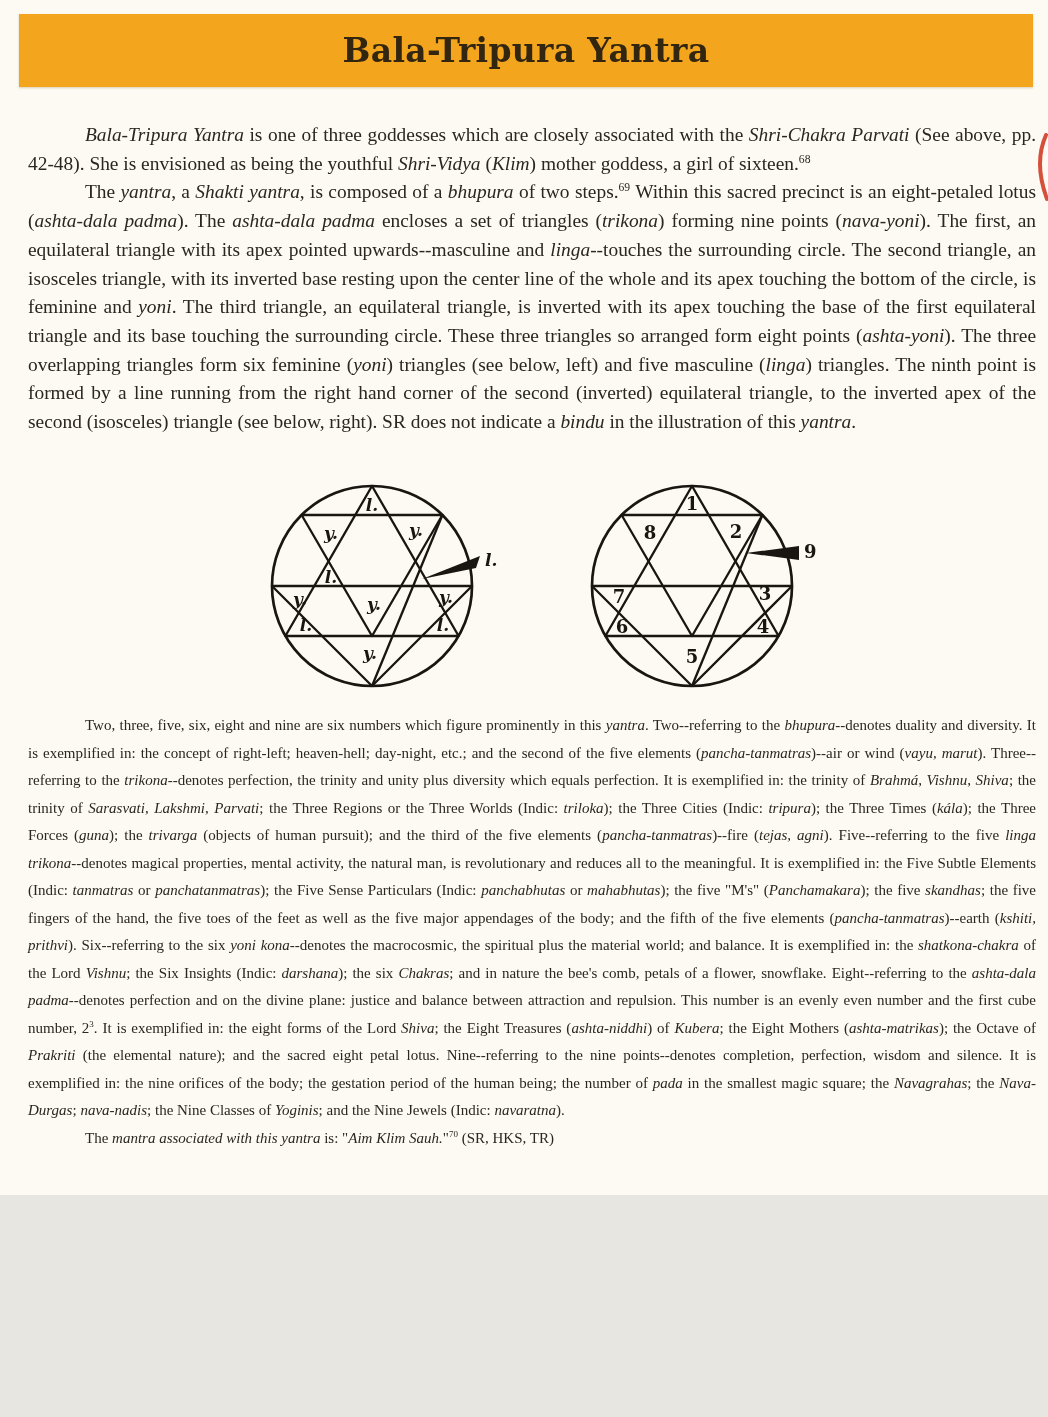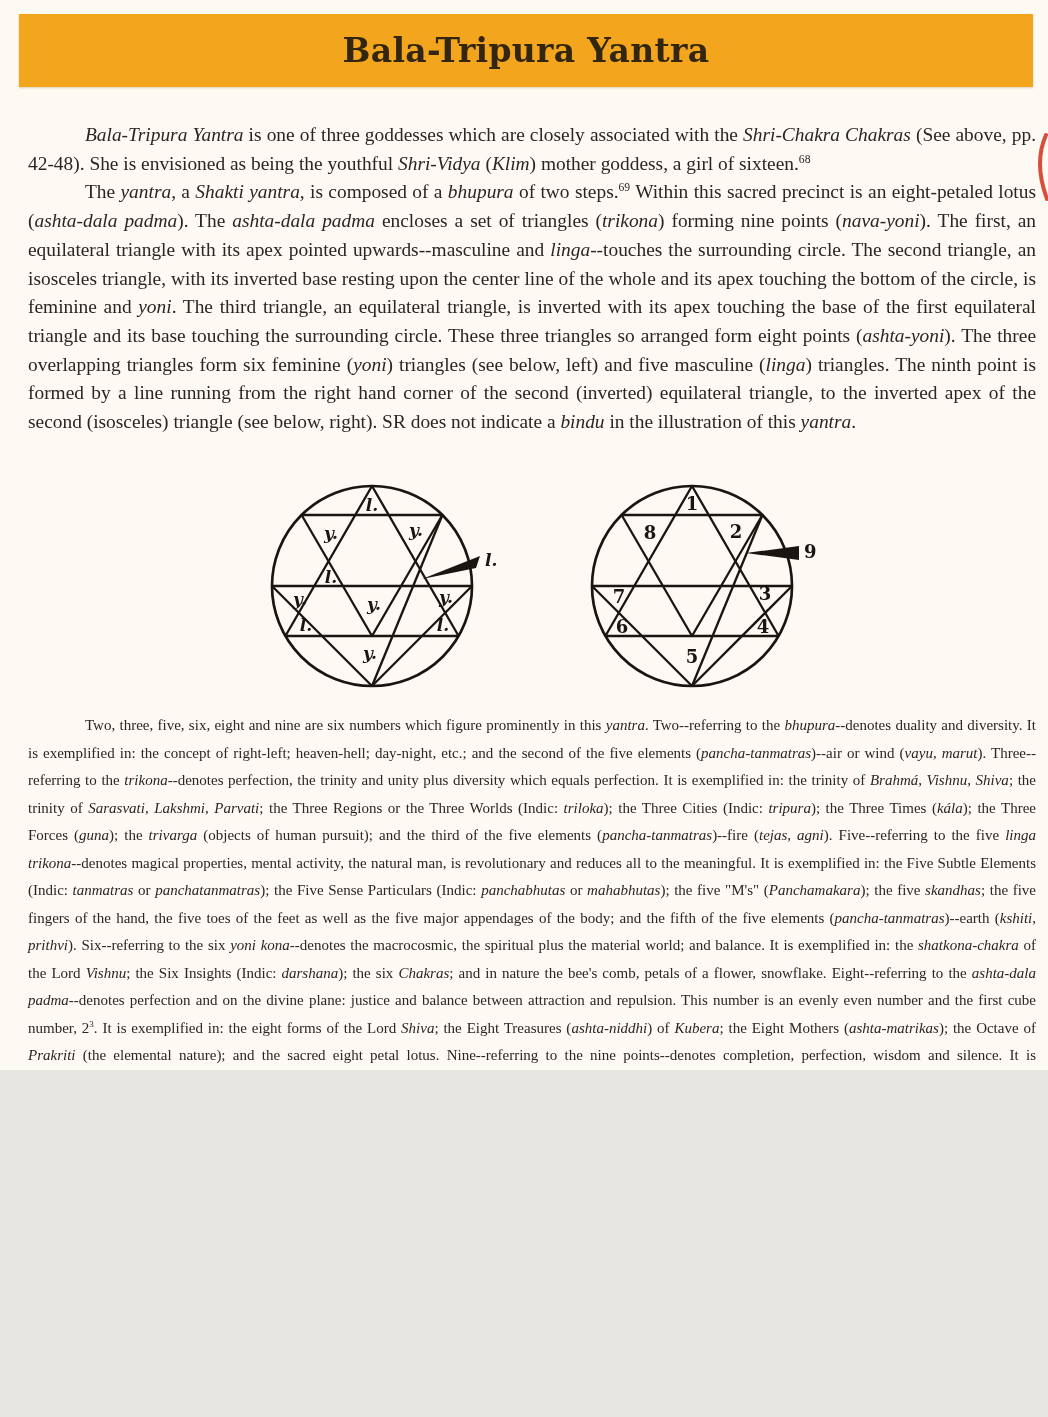--- a/index.html
+++ b/index.html
@@ -1,17 +1,17 @@
 <!DOCTYPE html>
 <html><head>
 <meta charset="utf-8">
 <style>
   html,body { margin:0; padding:0; background:#e8e6e0; }
   .page {
-    position:relative; width:1048px; height:1070px;
+    position:relative; width:1048px; height:1195px;
     background:#fcfaf3;
     font-family:"Liberation Serif", serif;
     color:#2a2620;
     overflow:hidden;
     margin:0 auto;
   }
   .banner {
     position:absolute; left:19px; top:14px; width:1014px; height:73px;
     display:flex; align-items:center; justify-content:center;
     box-shadow:0 1px 2px rgba(120,80,0,0.25);
@@ -43,21 +43,21 @@
 </head>
 <body>
 
 <div class="page" style="background: rgb(252, 250, 243);">
 
   <div class="banner" style="background: rgb(242, 165, 29);">
     <span class="banner-title" style="color: rgb(51, 38, 16);">Bala-Tripura Yantra</span>
   </div>
 
   <div class="tb1">
-    <p><i>Bala-Tripura Yantra</i> is one of three goddesses which are closely associated with the <i>Shri-Chakra Chakras</i> (See above, pp. 42-48). She is envisioned as being the youthful <i>Shri-Vidya</i> (<i>Klim</i>) mother goddess, a girl of sixteen.<sup>68</sup></p>
+    <p><i>Bala-Tripura Yantra</i> is one of three goddesses which are closely associated with the <i>Shri-Chakra Parvati</i> (See above, pp. 42-48). She is envisioned as being the youthful <i>Shri-Vidya</i> (<i>Klim</i>) mother goddess, a girl of sixteen.<sup>68</sup></p>
     <p>The <i>yantra</i>, a <i>Shakti yantra</i>, is composed of a <i>bhupura</i> of two steps.<sup>69</sup> Within this sacred precinct is an eight-petaled lotus (<i>ashta-dala padma</i>). The <i>ashta-dala padma</i> encloses a set of triangles (<i>trikona</i>) forming nine points (<i>nava-yoni</i>). The first, an equilateral triangle with its apex pointed upwards--masculine and <i>linga</i>--touches the surrounding circle. The second triangle, an isosceles triangle, with its inverted base resting upon the center line of the whole and its apex touching the bottom of the circle, is feminine and <i>yoni</i>. The third triangle, an equilateral triangle, is inverted with its apex touching the base of the first equilateral triangle and its base touching the surrounding circle. These three triangles so arranged form eight points (<i>ashta-yoni</i>). The three overlapping triangles form six feminine (<i>yoni</i>) triangles (see below, left) and five masculine (<i>linga</i>) triangles. The ninth point is formed by a line running from the right hand corner of the second (inverted) equilateral triangle, to the inverted apex of the second (isosceles) triangle (see below, right). SR does not indicate a <i>bindu</i> in the illustration of this <i>yantra</i>.</p>
   </div>
 
   <div class="diagram dleft"><svg viewBox="-126 -126 252 252" width="252" height="252">
         <circle stroke="#191511" stroke-width="2.7" fill="none" stroke-linejoin="round" cx="0" cy="0" r="100"></circle>
         <polygon stroke="#191511" stroke-width="2.3" fill="none" stroke-linejoin="round" points="0,-100 -86.6,50 86.6,50"></polygon>
         <polygon stroke="#191511" stroke-width="2.3" fill="none" stroke-linejoin="round" points="-70.4,-71 70.4,-71 0,50"></polygon>
         <line stroke="#191511" stroke-width="2.3" fill="none" stroke-linejoin="round" x1="-100" y1="0" x2="100" y2="0"></line>
         <line stroke="#191511" stroke-width="2.3" fill="none" stroke-linejoin="round" x1="-100" y1="0" x2="0" y2="100"></line>
         <line stroke="#191511" stroke-width="2.3" fill="none" stroke-linejoin="round" x1="100" y1="0" x2="0" y2="100"></line>
@@ -90,20 +90,21 @@
         <text text-anchor="middle" font-family="&quot;DejaVu Serif&quot;, serif" font-weight="bold" font-size="18" fill="#191511" x="-73" y="17">7</text>
         <text text-anchor="middle" font-family="&quot;DejaVu Serif&quot;, serif" font-weight="bold" font-size="18" fill="#191511" x="73" y="14">3</text>
         <text text-anchor="middle" font-family="&quot;DejaVu Serif&quot;, serif" font-weight="bold" font-size="18" fill="#191511" x="-70" y="47">6</text>
         <text text-anchor="middle" font-family="&quot;DejaVu Serif&quot;, serif" font-weight="bold" font-size="18" fill="#191511" x="71" y="47">4</text>
         <text text-anchor="middle" font-family="&quot;DejaVu Serif&quot;, serif" font-weight="bold" font-size="18" fill="#191511" x="0" y="77">5</text>
         <text text-anchor="start" font-family="&quot;DejaVu Serif&quot;, serif" font-weight="bold" font-size="18" fill="#191511" x="112" y="-28">9</text>
       </svg></div>
 
   <div class="tb2">
     <p>Two, three, five, six, eight and nine are six numbers which figure prominently in this <i>yantra</i>. Two--referring to the <i>bhupura</i>--denotes duality and diversity. It is exemplified in: the concept of right-left; heaven-hell; day-night, etc.; and the second of the five elements (<i>pancha-tanmatras</i>)--air or wind (<i>vayu, marut</i>). Three--referring to the <i>trikona</i>--denotes perfection, the trinity and unity plus diversity which equals perfection. It is exemplified in: the trinity of <i>Brahmá</i>, <i>Vishnu</i>, <i>Shiva</i>; the trinity of <i>Sarasvati</i>, <i>Lakshmi</i>, <i>Parvati</i>; the Three Regions or the Three Worlds (Indic: <i>triloka</i>); the Three Cities (Indic: <i>tripura</i>); the Three Times (<i>kála</i>); the Three Forces (<i>guna</i>); the <i>trivarga</i> (objects of human pursuit); and the third of the five elements (<i>pancha-tanmatras</i>)--fire (<i>tejas, agni</i>). Five--referring to the five <i>linga trikona</i>--denotes magical properties, mental activity, the natural man, is revolutionary and reduces all to the meaningful. It is exemplified in: the Five Subtle Elements (Indic: <i>tanmatras</i> or <i>panchatanmatras</i>); the Five Sense Particulars (Indic: <i>panchabhutas</i> or <i>mahabhutas</i>); the five "M's" (<i>Panchamakara</i>); the five <i>skandhas</i>; the five fingers of the hand, the five toes of the feet as well as the five major appendages of the body; and the fifth of the five elements (<i>pancha-tanmatras</i>)--earth (<i>kshiti, prithvi</i>). Six--referring to the six <i>yoni kona</i>--denotes the macrocosmic, the spiritual plus the material world; and balance. It is exemplified in: the <i>shatkona-chakra</i> of the Lord <i>Vishnu</i>; the Six Insights (Indic: <i>darshana</i>); the six <i>Chakras</i>; and in nature the bee's comb, petals of a flower, snowflake. Eight--referring to the <i>ashta-dala padma</i>--denotes perfection and on the divine plane: justice and balance between attraction and repulsion. This number is an evenly even number and the first cube number, 2<sup>3</sup>. It is exemplified in: the eight forms of the Lord <i>Shiva</i>; the Eight Treasures (<i>ashta-niddhi</i>) of <i>Kubera</i>; the Eight Mothers (<i>ashta-matrikas</i>); the Octave of <i>Prakriti</i> (the elemental nature); and the sacred eight petal lotus. Nine--referring to the nine points--denotes completion, perfection, wisdom and silence. It is exemplified in: the nine orifices of the body; the gestation period of the human being; the number of <i>pada</i> in the smallest magic square; the <i>Navagrahas</i>; the <i>Nava-Durgas</i>; <i>nava-nadis</i>; the Nine Classes of <i>Yoginis</i>; and the Nine Jewels (Indic: <i>navaratna</i>).</p>
+    <p>The <i>mantra associated with this yantra</i> is: "<i>Aim Klim Sauh.</i>"<sup>70</sup> (SR, HKS, TR)</p>
   </div>
 
   <div class="page-num">72</div>
 
   <svg class="pen-mark" width="14" height="70" viewBox="0 0 14 70">
     <path d="M10,2 C 2,20 2,42 11,66" fill="none" stroke-width="4" stroke-linecap="round" stroke="#d5503a"></path>
   </svg>
 
 </div>
 

